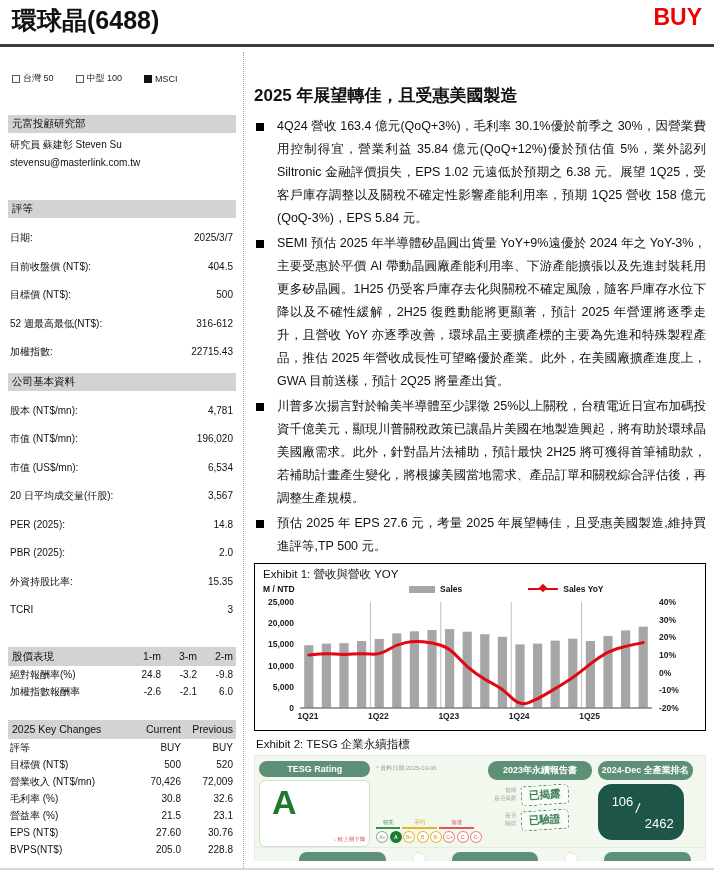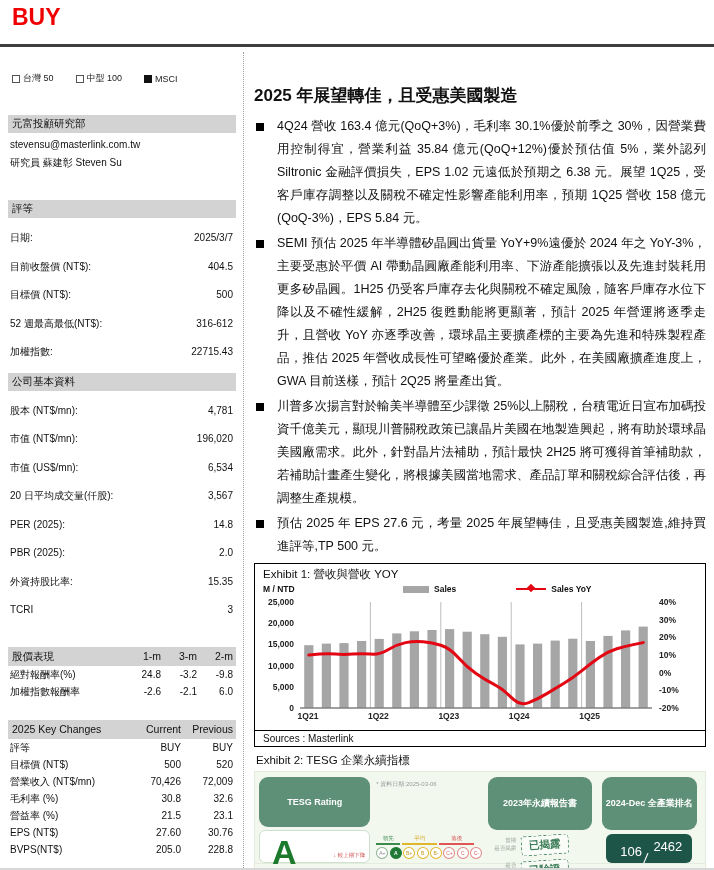--- a/index.html
+++ b/index.html
@@ -39,32 +39,32 @@
     text-align:center;border-radius:10px 10px 0 0;padding:3px 0;}
   .tesg-chart-wrap{margin-top:4px;}
   
   .main-title{font-size:17px;font-weight:bold;margin:20px 0 8px 0;}
   .bullet{display:flex;margin-top:2px;}
   .bullet .sq{width:8px;height:8px;background:#000;margin:8px 13px 0 2px;flex:none;}
   .bullet .btxt{font-size:12.5px;line-height:23px;text-align:justify;}
   
   .ex1-box{border:1px solid #000;margin-top:5px;}
   .ex1-title{font-size:11.5px;padding:3px 8px 0 8px;}
-  .legend-row{display:flex;align-items:center;font-size:8.5px;font-weight:bold;padding:2px 8px 0 8px;}
+  .legend-row{display:flex;align-items:center;font-size:8.5px;font-weight:bold;padding:2px 8px 0 8px;gap:6px;}
   .ylab{width:70px;}
   .leg{display:flex;align-items:center;gap:5px;margin-left:70px;}
   .leg2{margin-left:60px;}
   .swatch{width:26px;height:7px;background:#a6a6a6;display:inline-block;}
   .leg-line{width:30px;height:2.5px;background:#e30613;position:relative;display:inline-block;}
   .leg-line:after{content:"";position:absolute;left:12px;top:-2.5px;width:6px;height:6px;background:#e30613;transform:rotate(45deg);}
   .sources{border-top:1px solid #000;font-size:10px;padding:2px 8px;}
   .ex2-title{font-size:11.5px;padding:6px 2px 3px 2px;}
   
   .tesg-panel{background:#f3f8ef;border:1px solid #e4ece0;display:flex;padding:5px 4px 0 4px;gap:6px;height:86px;}
-  .pill{background:#5e9077;color:#fff;font-weight:bold;font-size:9px;text-align:center;border-radius:9px;padding:20px 4px;white-space:nowrap;}
+  .pill{background:#5e9077;color:#fff;font-weight:bold;font-size:9px;text-align:center;border-radius:9px;padding:3px 4px;white-space:nowrap;}
   .tp-a{width:112px;display:flex;flex-direction:column;gap:3px;}
   .grade-card{background:#fff;border:1px solid #cfe0cf;border-radius:6px;flex:1;position:relative;}
   .grade{color:#1d7a2c;font-size:34px;font-weight:bold;position:absolute;left:12px;top:2px;}
   .grade-note{position:absolute;right:4px;bottom:3px;font-size:5.5px;color:#d05050;}
   .tp-b{width:106px;display:flex;flex-direction:column;justify-content:space-between;padding-bottom:4px;}
   .date-note{font-size:6px;color:#9a9a9a;padding-top:3px;}
   .scale-bands{display:flex;gap:2px;margin-bottom:2px;}
   .band{display:flex;flex-direction:column;align-items:center;font-size:5.5px;}
   .band .bbar{height:2.5px;width:100%;margin-top:1px;}
   .b-green{color:#3d8a4f;}.b-green .bbar{background:#3d8a4f;}
@@ -73,37 +73,38 @@
   .scale-dots{display:flex;gap:1.5px;}
   .dot{width:10px;height:10px;border-radius:50%;font-size:5px;display:flex;align-items:center;justify-content:center;background:#fff;color:#888;}
   .dot.g{border:1px solid #8ab08f;}
   .dot.y{border:1px solid #e0b72a;color:#c09a20;}
   .dot.r{border:1px solid #e08585;color:#d06060;}
   .dot.active{background:#1e7a35;border:1px solid #1e7a35;color:#fff;font-weight:bold;}
   .tp-c{width:104px;display:flex;flex-direction:column;gap:5px;}
   .stamp-row{display:flex;align-items:center;gap:5px;margin-left:4px;}
   .stamp-label{font-size:5.5px;color:#9aa59a;white-space:pre-line;width:24px;text-align:right;line-height:1.4;}
   .stamp{border:1.5px dashed #4f8a68;color:#3d7d58;font-weight:bold;font-size:10.5px;padding:2px 7px;border-radius:3px;transform:rotate(-4deg);background:rgba(255,255,255,.5);}
-  .tp-d{width:104px;display:flex;flex-direction:column;gap:4px;align-items:center;}
-  .rank-box{background:#1d5548;border-radius:6px;width:86px;height:56px;position:relative;color:#fff;}
+  .tp-d{width:104px;display:flex;flex-direction:column;gap:4px;align-items:flex-start;}
+  .rank-box{background:#1d5548;border-radius:14px;width:86px;height:56px;position:relative;color:#fff;}
   .rank-n{position:absolute;left:14px;top:10px;font-size:13px;}
   .rank-sep{position:absolute;left:38px;top:16px;font-size:14px;transform:rotate(8deg);}
   .rank-d{position:absolute;right:10px;bottom:9px;font-size:13px;}
   .cut-pills{display:flex;gap:26px;background:#f3f8ef;border-left:1px solid #e4ece0;border-right:1px solid #e4ece0;padding:4px 14px 0 44px;height:9px;overflow:hidden;align-items:flex-start;}
   .cut-pill{background:#5e9077;border-radius:8px 8px 0 0;width:92px;height:12px;}
   .cut-circ{width:12px;height:12px;border-radius:50%;background:#fff;border:1px solid #dde7da;flex:none;}
   .page-bottom{position:absolute;left:0;right:0;bottom:0;height:2px;background:#d7d7d7;}
   svg text{font-family:"Liberation Sans","DejaVu Sans",sans-serif;}
 </style>
 </head>
 <body>
 
 <div class="page">
 
   <div class="header">
+    <div class="company-title">環球晶(6488)</div>
     <div class="buy">BUY</div>
   </div>
   <div class="header-rule"></div>
 
   <div class="left-col">
 
     <div class="tags-row">
       <span class="tag">
           <span class="box"></span>
           <span>台灣 50</span>
@@ -114,22 +115,22 @@
         </span>
       <span class="tag">
           <span class="box filled"></span>
           <span>MSCI</span>
         </span>
     </div>
 
     <div class="sec" style="margin-top:30px;">
       <div class="secbar">元富投顧研究部</div>
       <div class="sec-lines">
+        <div>研究員 蘇建彰 Steven Su</div>
         <div>stevensu@masterlink.com.tw</div>
-        <div>研究員 蘇建彰 Steven Su</div>
       </div>
     </div>
 
     <div class="sec" style="margin-top:28px;">
       <div class="secbar">評等</div>
       <div class="irow">
           <span>日期:</span>
           <span class="val">2025/3/7</span>
         </div>
       <div class="irow">
@@ -354,21 +355,20 @@
             <text x="403" y="64" font-size="8.5" font-weight="bold" fill="#222">10%</text>
             <text x="403" y="46.333333333333336" font-size="8.5" font-weight="bold" fill="#222">20%</text>
             <text x="403" y="28.666666666666664" font-size="8.5" font-weight="bold" fill="#222">30%</text>
             <text x="403" y="11" font-size="8.5" font-weight="bold" fill="#222">40%</text>
             <text x="52" y="125" font-size="8.5" font-weight="bold" fill="#222" text-anchor="middle">1Q21</text>
             <text x="122.4" y="125" font-size="8.5" font-weight="bold" fill="#222" text-anchor="middle">1Q22</text>
             <text x="192.8" y="125" font-size="8.5" font-weight="bold" fill="#222" text-anchor="middle">1Q23</text>
             <text x="263.20000000000005" y="125" font-size="8.5" font-weight="bold" fill="#222" text-anchor="middle">1Q24</text>
             <text x="333.6" y="125" font-size="8.5" font-weight="bold" fill="#222" text-anchor="middle">1Q25</text>
           </svg></div>
-      <div class="sources">Sources : Masterlink</div>
     </div>
 
     <div class="ex2-title">Exhibit 2: TESG 企業永續指標</div>
 
     <div class="tesg-panel">
       <div class="tp-a">
         <div class="pill">TESG Rating</div>
         <div class="grade-card">
           <div class="grade">A</div>
           <div class="grade-note">↓ 較上期下降</div>

